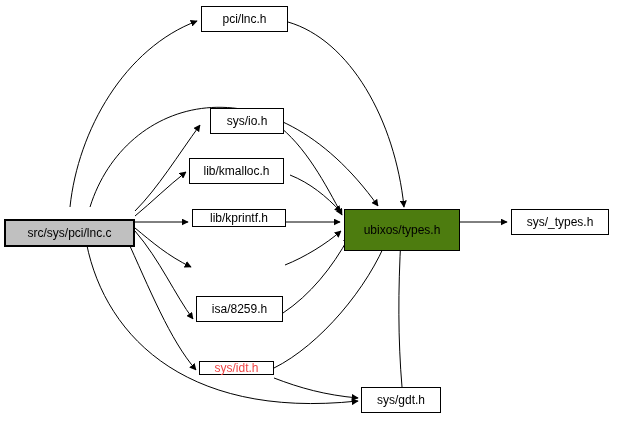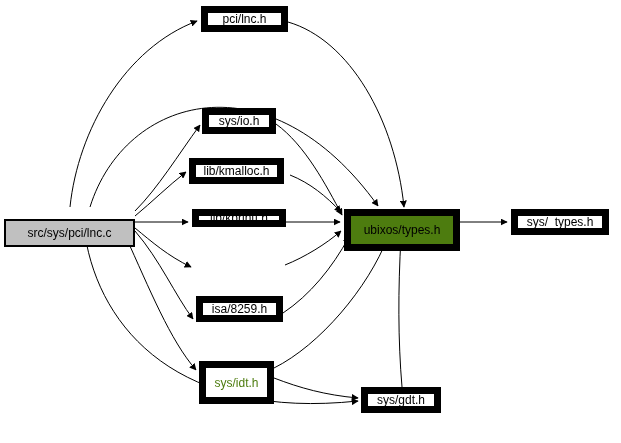--- a/index.html
+++ b/index.html
@@ -27,21 +27,21 @@
     position: absolute;
     left: 0;
     top: 0;
     width: 621px;
     height: 443px;
     z-index: 1;
   }
   .node {
     position: absolute;
     box-sizing: border-box;
-    border: 7px solid #be185d;
+    border: 1px solid #be185d;
     background: #ffffff;
     color: #000000;
     font-size: 12px;
     display: flex;
     align-items: center;
     justify-content: center;
     white-space: nowrap;
     cursor: pointer;
   }
   .node.highlight {
@@ -80,22 +80,22 @@
       <path class="edge" d="M285,265 C305,257 326,244 341,231" stroke="#000000" fill="none" marker-end="url(#arrowhead)"></path>
       <path class="edge" d="M283,313 C310,295 332,268 349,237" stroke="#000000" fill="none" marker-end="url(#arrowhead)"></path>
       <path class="edge" d="M274,368 C320,345 368,288 388,237" stroke="#000000" fill="none" marker-end="url(#arrowhead)"></path>
       <path class="edge" d="M274,378 C300,388 325,395 358,398" stroke="#000000" fill="none" marker-end="url(#arrowhead)"></path>
       <path class="edge" d="M402,387 C398,340 398,290 401,237" stroke="#000000" fill="none" marker-end="url(#arrowhead)"></path>
       <path class="edge" d="M460,222 L507,222" stroke="#000000" fill="none" marker-end="url(#arrowhead)"></path>
     </svg>
   <div id="nodes-layer">
       <div class="node highlight" style="left: 4px; top: 219px; width: 131px; height: 28px; background: rgb(192, 192, 192); border-color: rgb(0, 0, 0); color: rgb(0, 0, 0);">src/sys/pci/lnc.c</div>
       <div class="node" style="left: 201px; top: 6px; width: 87px; height: 26px; background: rgb(255, 255, 255); border-color: rgb(0, 0, 0); color: rgb(0, 0, 0);">pci/lnc.h</div>
-      <div class="node" style="left: 202px; top: 108px; width: 74px; height: 26px; background: rgb(255, 255, 255); border-color: rgb(0, 0, 0); color: rgb(0, 0, 0);">sys/io.h</div>
+      <div class="node" style="left: 210px; top: 108px; width: 74px; height: 26px; background: rgb(255, 255, 255); border-color: rgb(0, 0, 0); color: rgb(0, 0, 0);">sys/io.h</div>
       <div class="node" style="left: 189px; top: 158px; width: 95px; height: 26px; background: rgb(255, 255, 255); border-color: rgb(0, 0, 0); color: rgb(0, 0, 0);">lib/kmalloc.h</div>
       <div class="node" style="left: 192px; top: 209px; width: 94px; height: 18px; background: rgb(255, 255, 255); border-color: rgb(0, 0, 0); color: rgb(0, 0, 0);">lib/kprintf.h</div>
       <div class="node" style="left: 196px; top: 296px; width: 87px; height: 26px; background: rgb(255, 255, 255); border-color: rgb(0, 0, 0); color: rgb(0, 0, 0);">isa/8259.h</div>
-      <div class="node" style="left: 199px; top: 361px; width: 75px; height: 43px; background: rgb(255, 255, 255); border-color: rgb(0, 0, 0); color: #4d7c0f;">sys/idt.h</div>
+      <div class="node" style="left: 199px; top: 361px; width: 75px; height: 14px; background: rgb(255, 255, 255); border-color: rgb(0, 0, 0); color: #ef4444;">sys/idt.h</div>
       <div class="node" style="left: 361px; top: 387px; width: 80px; height: 26px; background: rgb(255, 255, 255); border-color: rgb(0, 0, 0); color: rgb(0, 0, 0);">sys/gdt.h</div>
       <div class="node" style="left: 344px; top: 209px; width: 116px; height: 42px; background: #4d7c0f; border-color: rgb(0, 0, 0); color: rgb(0, 0, 0);">ubixos/types.h</div>
       <div class="node" style="left: 511px; top: 209px; width: 98px; height: 26px; background: rgb(255, 255, 255); border-color: rgb(0, 0, 0); color: rgb(0, 0, 0); text-align: center;">sys/_types.h</div>
     </div>
 </div>
 
 </body></html>

